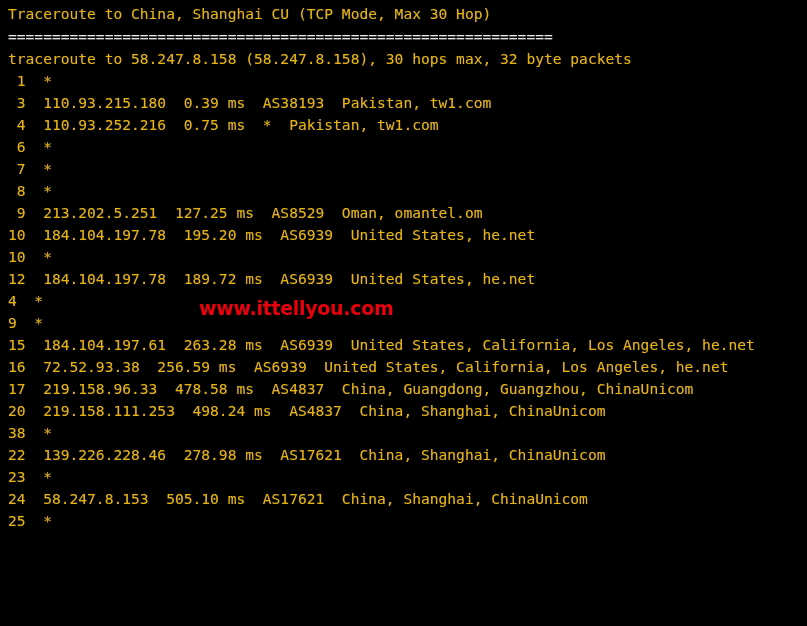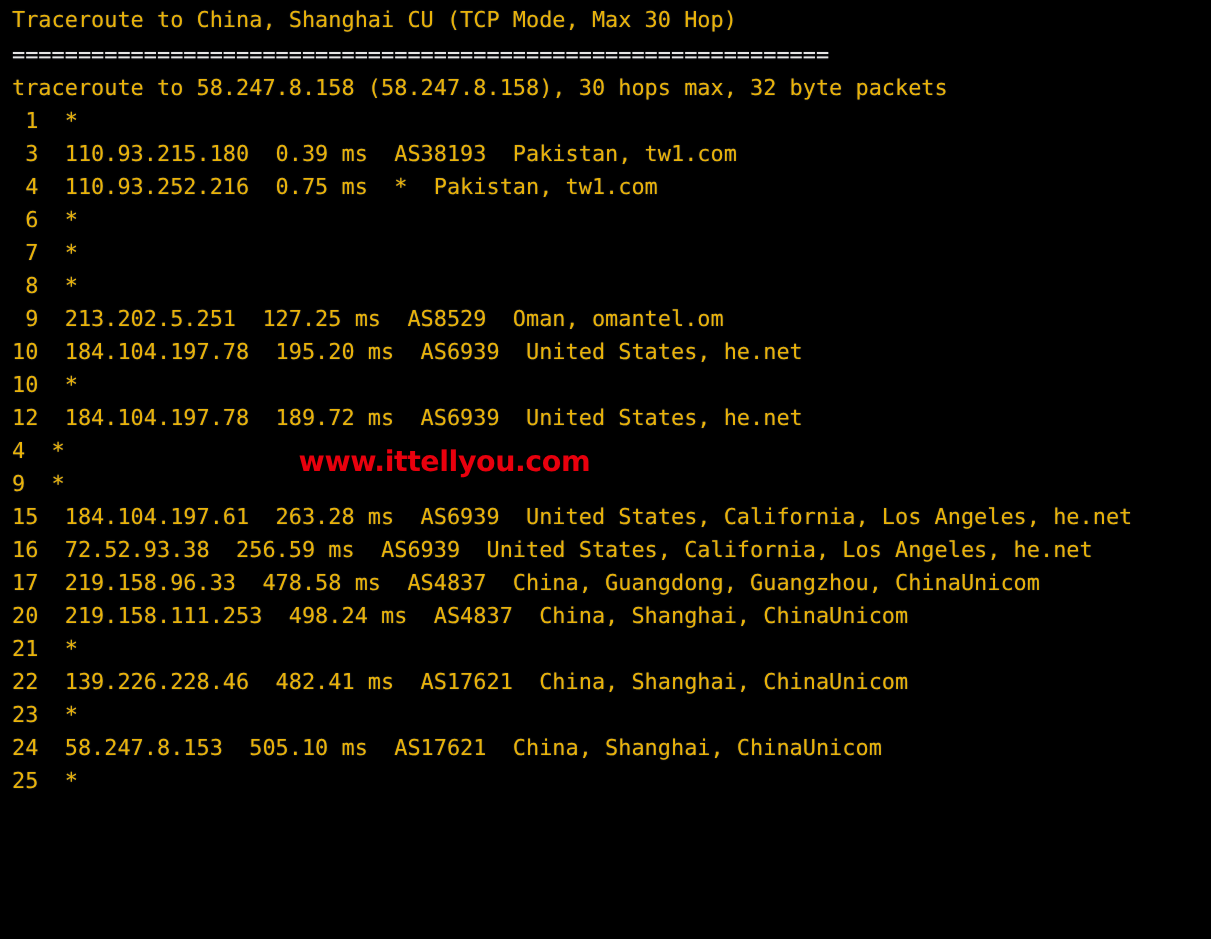--- a/index.html
+++ b/index.html
@@ -79,22 +79,22 @@
       <div class="term-line"> 9  213.202.5.251  127.25 ms  AS8529  Oman, omantel.om</div>
       <div class="term-line">10  184.104.197.78  195.20 ms  AS6939  United States, he.net</div>
       <div class="term-line">10  *</div>
       <div class="term-line">12  184.104.197.78  189.72 ms  AS6939  United States, he.net</div>
       <div class="term-line">4  *</div>
       <div class="term-line">9  *</div>
       <div class="term-line">15  184.104.197.61  263.28 ms  AS6939  United States, California, Los Angeles, he.net</div>
       <div class="term-line">16  72.52.93.38  256.59 ms  AS6939  United States, California, Los Angeles, he.net</div>
       <div class="term-line">17  219.158.96.33  478.58 ms  AS4837  China, Guangdong, Guangzhou, ChinaUnicom</div>
       <div class="term-line">20  219.158.111.253  498.24 ms  AS4837  China, Shanghai, ChinaUnicom</div>
-      <div class="term-line">21  *</div>
-      <div class="term-line">22  139.226.228.46  482.41 ms  AS17621  China, Shanghai, ChinaUnicom</div>
+      <div class="term-line">38  *</div>
+      <div class="term-line">22  139.226.228.46  278.98 ms  AS17621  China, Shanghai, ChinaUnicom</div>
       <div class="term-line">23  *</div>
       <div class="term-line">24  58.247.8.153  505.10 ms  AS17621  China, Shanghai, ChinaUnicom</div>
       <div class="term-line">25  *</div>
     </div>
 
   <div class="watermark">www.ittellyou.com</div>
 
 </div>
 
 </body></html>

